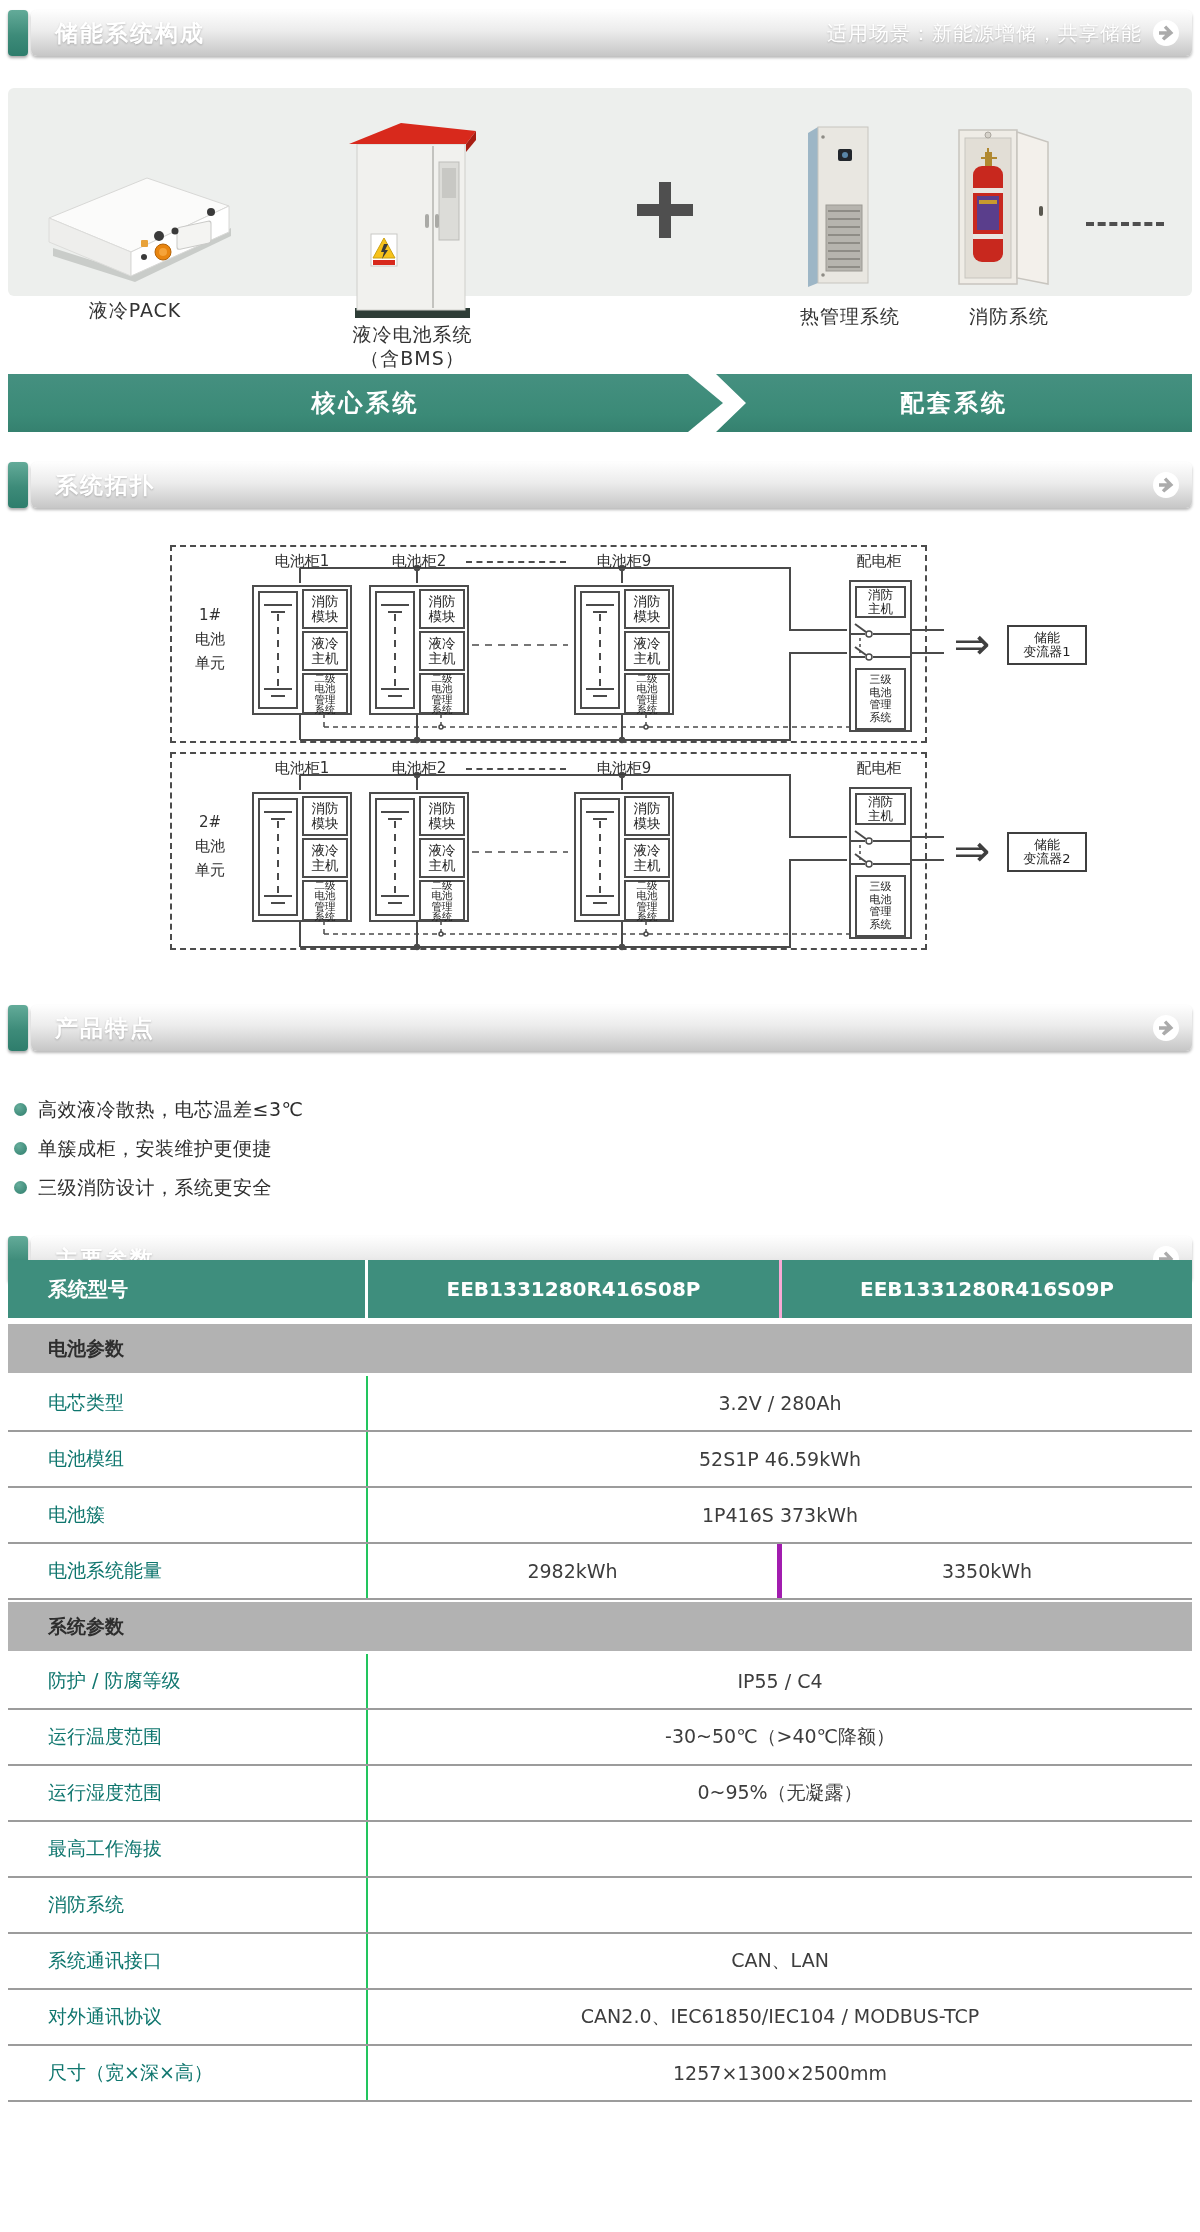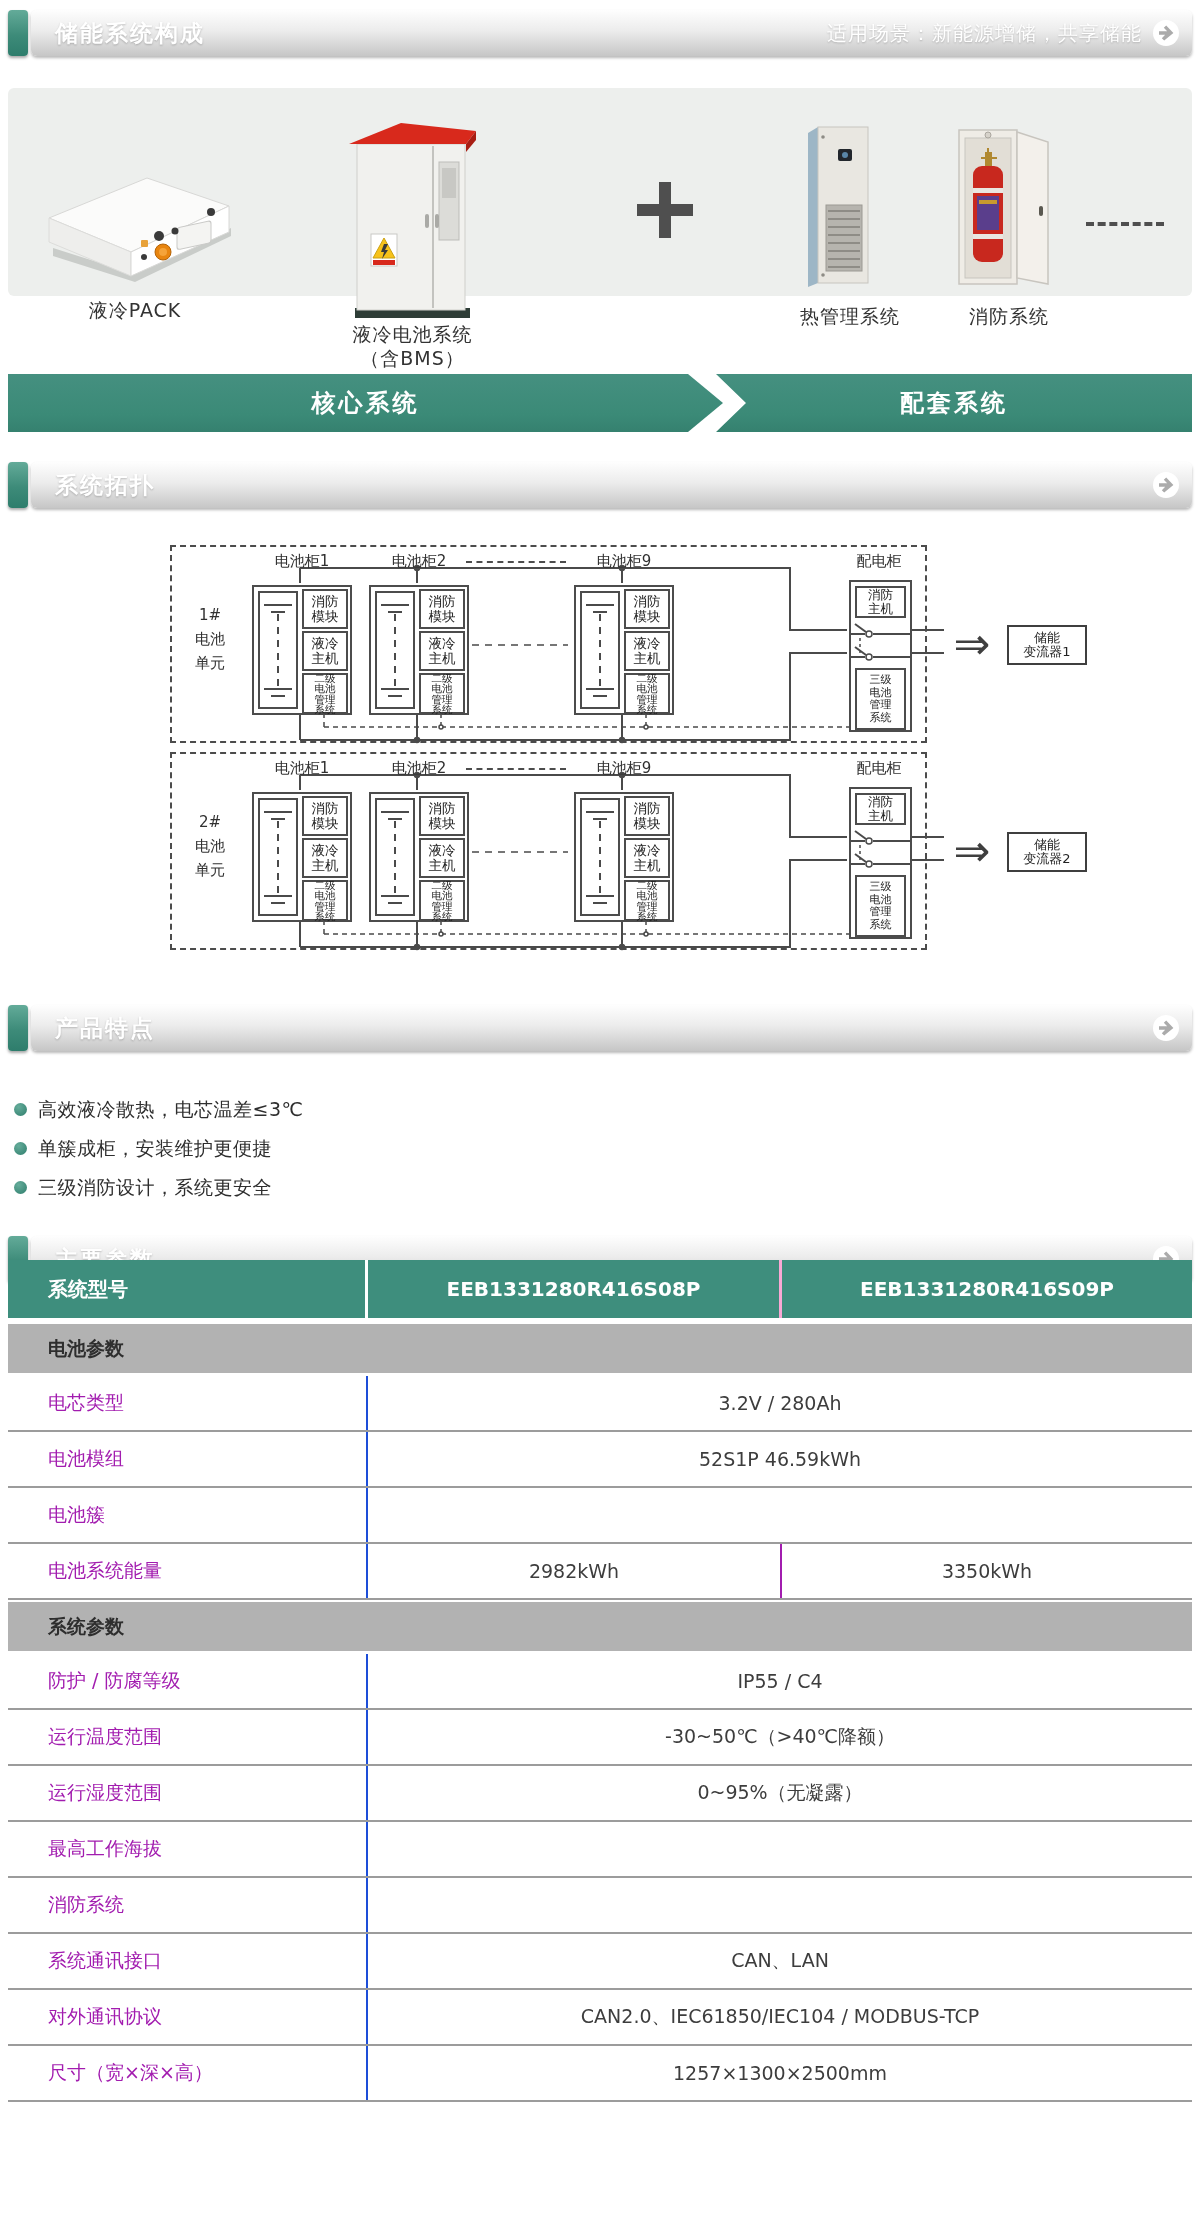--- a/index.html
+++ b/index.html
@@ -71,23 +71,23 @@
   
   .ptable { position:absolute; left:8px; top:1260px; width:1184px; font-size:19px; color:#333333; }
   .t-head { display:flex; height:58px; background:#3e8e7d; color:#ffffff; font-weight:bold; font-size:20px; }
   .t-head .th-label { width:360px; display:flex; align-items:center; padding-left:40px; border-right:3px solid #ffffff; }
   .t-head .th-v1 { width:414px; display:flex; align-items:center; justify-content:center; border-right:3px solid #f9a8d4; }
   .t-head .th-v2 { flex:1; display:flex; align-items:center; justify-content:center; }
   .t-gap { height:4px; background:#ffffff; }
   .t-section { height:54px; background:#b2b2b2; display:flex; align-items:center; padding-left:40px;
                font-weight:bold; color:#2e2e2e; border-top:2px solid #ffffff; border-bottom:3px solid #ffffff; }
   .t-row { display:flex; height:56px; background:#ffffff; border-bottom:2px solid #9c9c9c; }
-  .td-label { width:360px; display:flex; align-items:center; padding-left:40px; border-right:2px solid #1d4ed8; color:#a21caf; }
+  .td-label { width:360px; display:flex; align-items:center; padding-left:40px; border-right:2px solid #22c55e; color:#0f766e; }
   .td-span { flex:1; display:flex; align-items:center; justify-content:center; color:#3d3d3d; }
-  .td-v1 { width:414px; display:flex; align-items:center; justify-content:center; border-right:2px solid #a21caf; color:#3d3d3d; }
+  .td-v1 { width:414px; display:flex; align-items:center; justify-content:center; border-right:5px solid #a21caf; color:#3d3d3d; }
   .td-v2 { flex:1; display:flex; align-items:center; justify-content:center; color:#3d3d3d; }
 </style>
 </head>
 <body>
 
 <div class="page">
 
   <div class="hdr" style="top:10px;">
     <div class="hdr-tab"></div>
     <div class="hdr-bar">
@@ -519,20 +519,21 @@
       <div class="t-row">
         <div class="td-label">电芯类型</div>
         <div class="td-span">3.2V / 280Ah</div>
       </div>
       <div class="t-row">
         <div class="td-label">电池模组</div>
         <div class="td-span">52S1P 46.59kWh</div>
       </div>
       <div class="t-row">
         <div class="td-label">电池簇</div>
+        <div class="td-span">1P416S 373kWh</div>
       </div>
       <div class="t-row">
         <div class="td-label">电池系统能量</div>
         <div class="td-v1">2982kWh</div>
         <div class="td-v2">3350kWh</div>
       </div>
       <div class="t-section">系统参数</div>
       <div class="t-row">
         <div class="td-label">防护 / 防腐等级</div>
         <div class="td-span">IP55 / C4</div>

